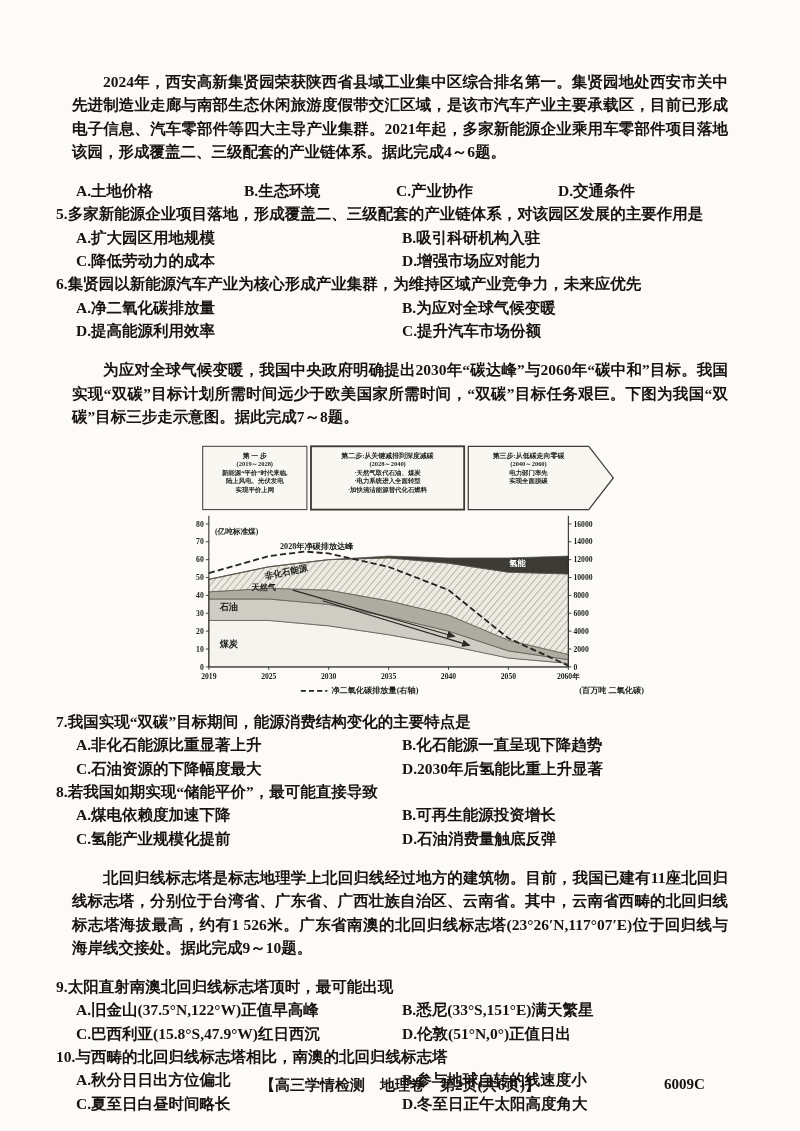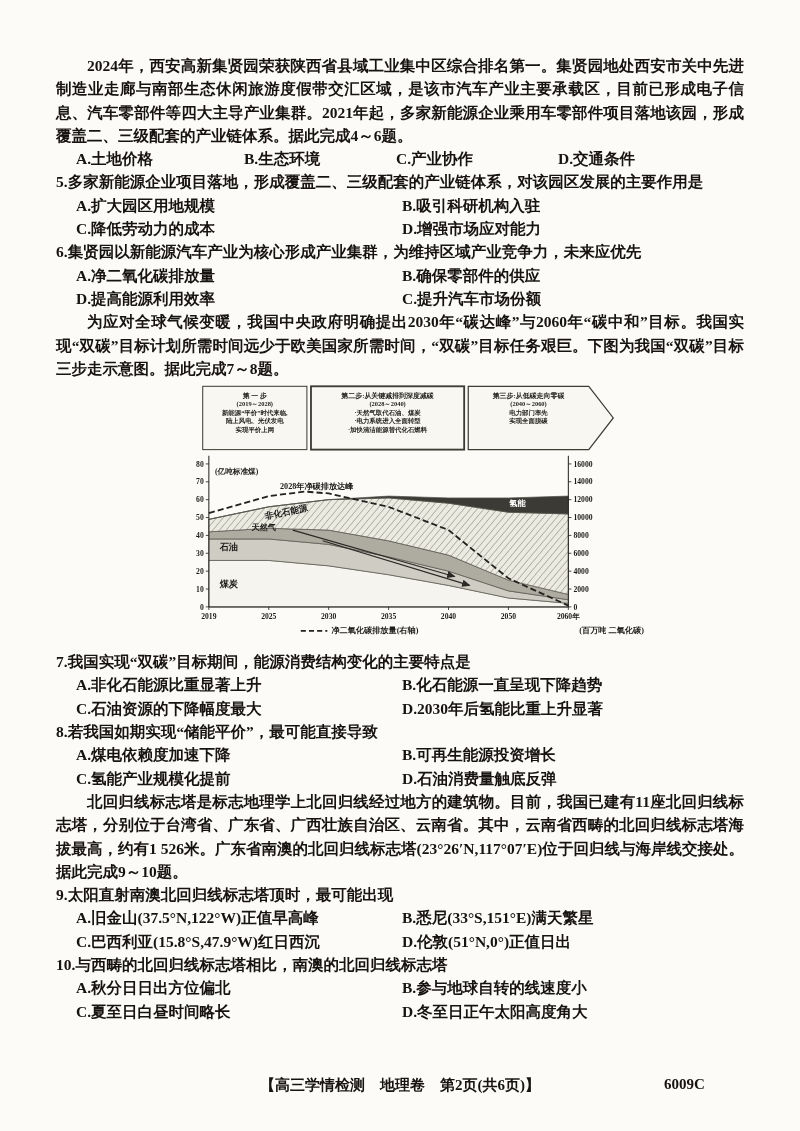--- a/index.html
+++ b/index.html
@@ -4,21 +4,21 @@
 <style>
   * { box-sizing: border-box; }
   html,body { margin:0; padding:0; background:#d8d8d4; }
   .page {
     position:relative; width:800px; height:1131px; margin:0 auto;
     background:#fcfbf7; color:#161310; overflow:hidden;
     font-family:"Liberation Serif","DejaVu Serif",serif;
     font-weight:600;
   }
   .content { padding:54px 56px 0 56px; font-size:15.5px; line-height:23.3px; text-align:justify; }
-  .para { margin:0; text-indent:2em; }
+  .para { margin:16px; text-indent:2em; }
   .stem { margin:0; }
   .opts { padding-left:20px; display:grid; }
   .opts-row4 { grid-template-columns:168px 152px 162px 1fr; }
   .opts-col2 { grid-template-columns:326px 1fr; }
   .opt { white-space:nowrap; overflow:visible; }
   figure.fig { margin:4px 0 2px 112px; padding:0; }
   #chart svg { display:block; font-family:inherit; }
   .footer { position:absolute; top:1076px; left:0; width:100%; text-align:center; font-size:15px; }
   .footer .code { position:absolute; left:664px; top:0; }
 </style>
@@ -46,21 +46,21 @@
         <span class="opt">B.吸引科研机构入驻</span>
         <span class="opt">C.降低劳动力的成本</span>
         <span class="opt">D.增强市场应对能力</span>
       </div>
     </section>
 
     <section class="q">
       <p class="stem">6.集贤园以新能源汽车产业为核心形成产业集群，为维持区域产业竞争力，未来应优先</p>
       <div class="opts opts-col2">
         <span class="opt">A.净二氧化碳排放量</span>
-        <span class="opt">B.确保零部件的供应</span>
+        <span class="opt">B.为应对全球气候变暖</span>
         <span class="opt">D.提高能源利用效率</span>
         <span class="opt">C.提升汽车市场份额</span>
       </div>
     </section>
 
     <p class="para">为应对全球气候变暖，我国中央政府明确提出2030年“碳达峰”与2060年“碳中和”目标。我国实现“双碳”目标计划所需时间远少于欧美国家所需时间，“双碳”目标任务艰巨。下图为我国“双碳”目标三步走示意图。据此完成7～8题。</p>
 
     <figure class="fig">
       <div id="chart">
           <svg viewBox="0 0 470 258" width="480" height="264">

